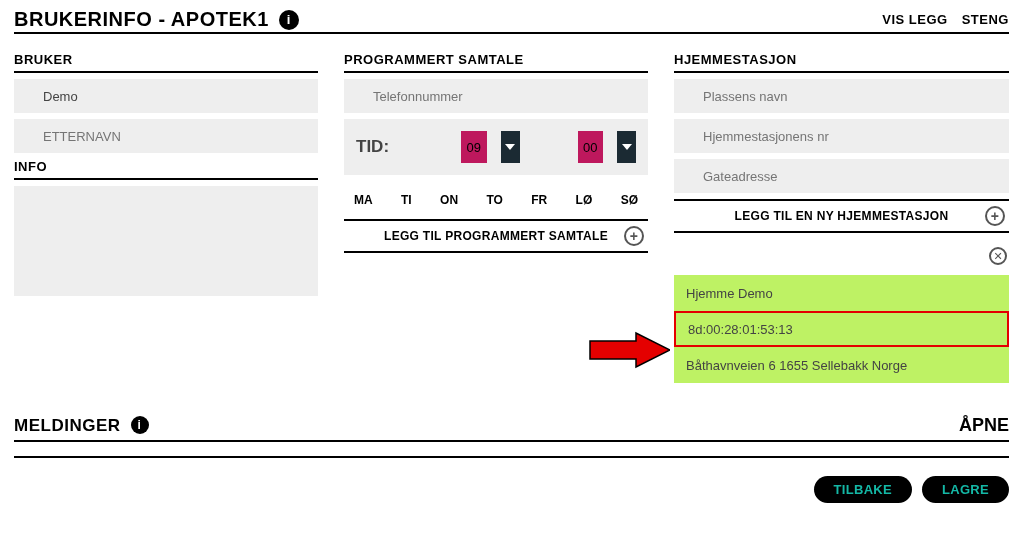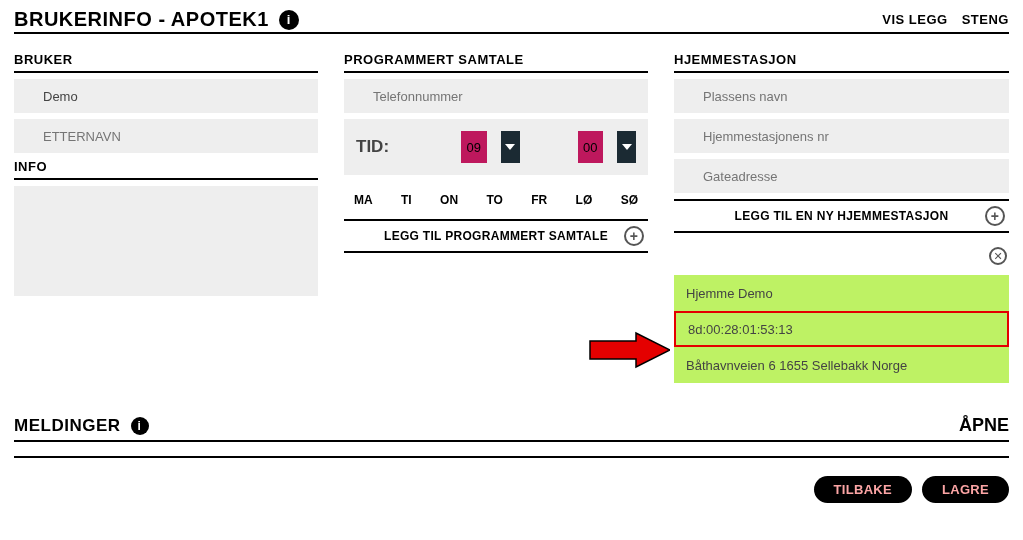--- a/index.html
+++ b/index.html
@@ -189,36 +189,35 @@
   .section-meldinger {
     display: flex;
     justify-content: space-between;
     align-items: center;
     border-bottom: 2px solid #000;
     padding: 2px 0 4px;
     margin-bottom: 8px;
   }
   .meldinger-title {
     display: flex;
-    align-items: center;
     gap: 10px;
     font-size: 17px;
     font-weight: 700;
     letter-spacing: 0.5px;
   }
   .apne { font-size: 18px; font-weight: 700; cursor: pointer; }
   .hr2 { border: none; border-top: 2px solid #000; margin-top: 14px; margin-bottom: 18px; }
   .footer-buttons {
     display: flex;
     justify-content: flex-end;
     gap: 10px;
   }
   .pill-btn {
     background: #000;
-    color: #fca5a5;
+    color: #14b8a6;
     border: none;
     border-radius: 16px;
     padding: 6px 20px;
     font-size: 13px;
     font-weight: 700;
     letter-spacing: 0.3px;
     cursor: pointer;
   }
 </style>
 </head>

